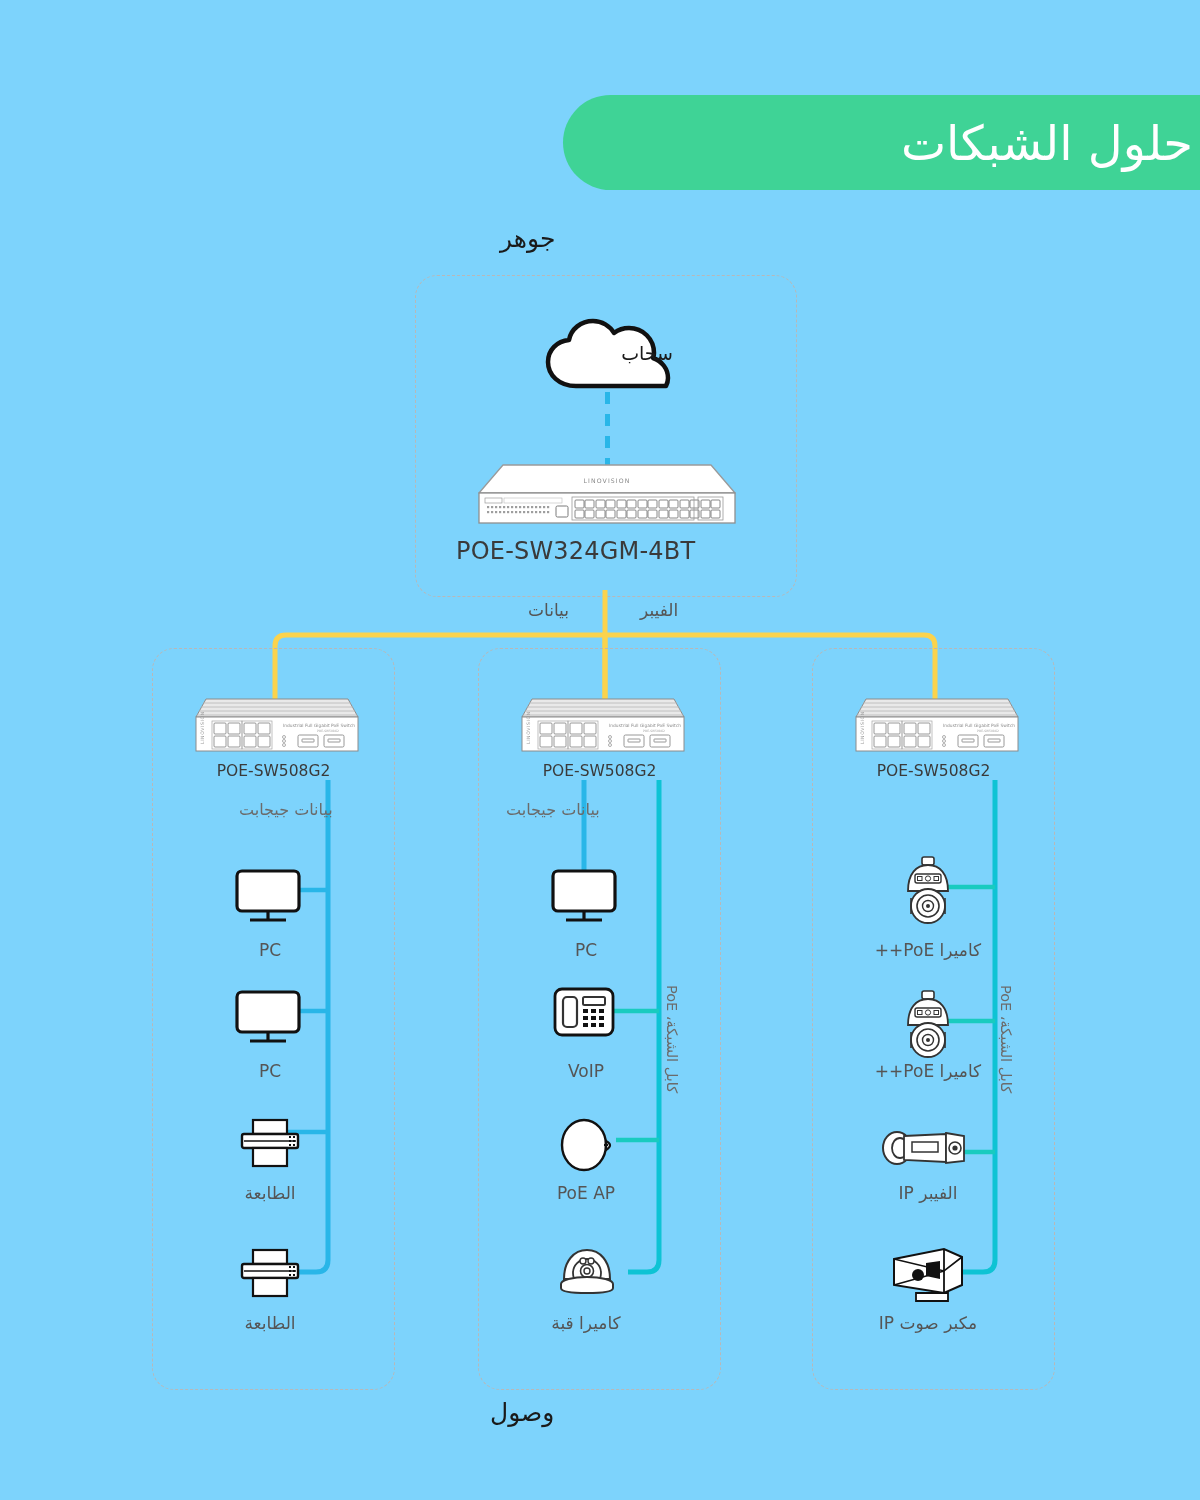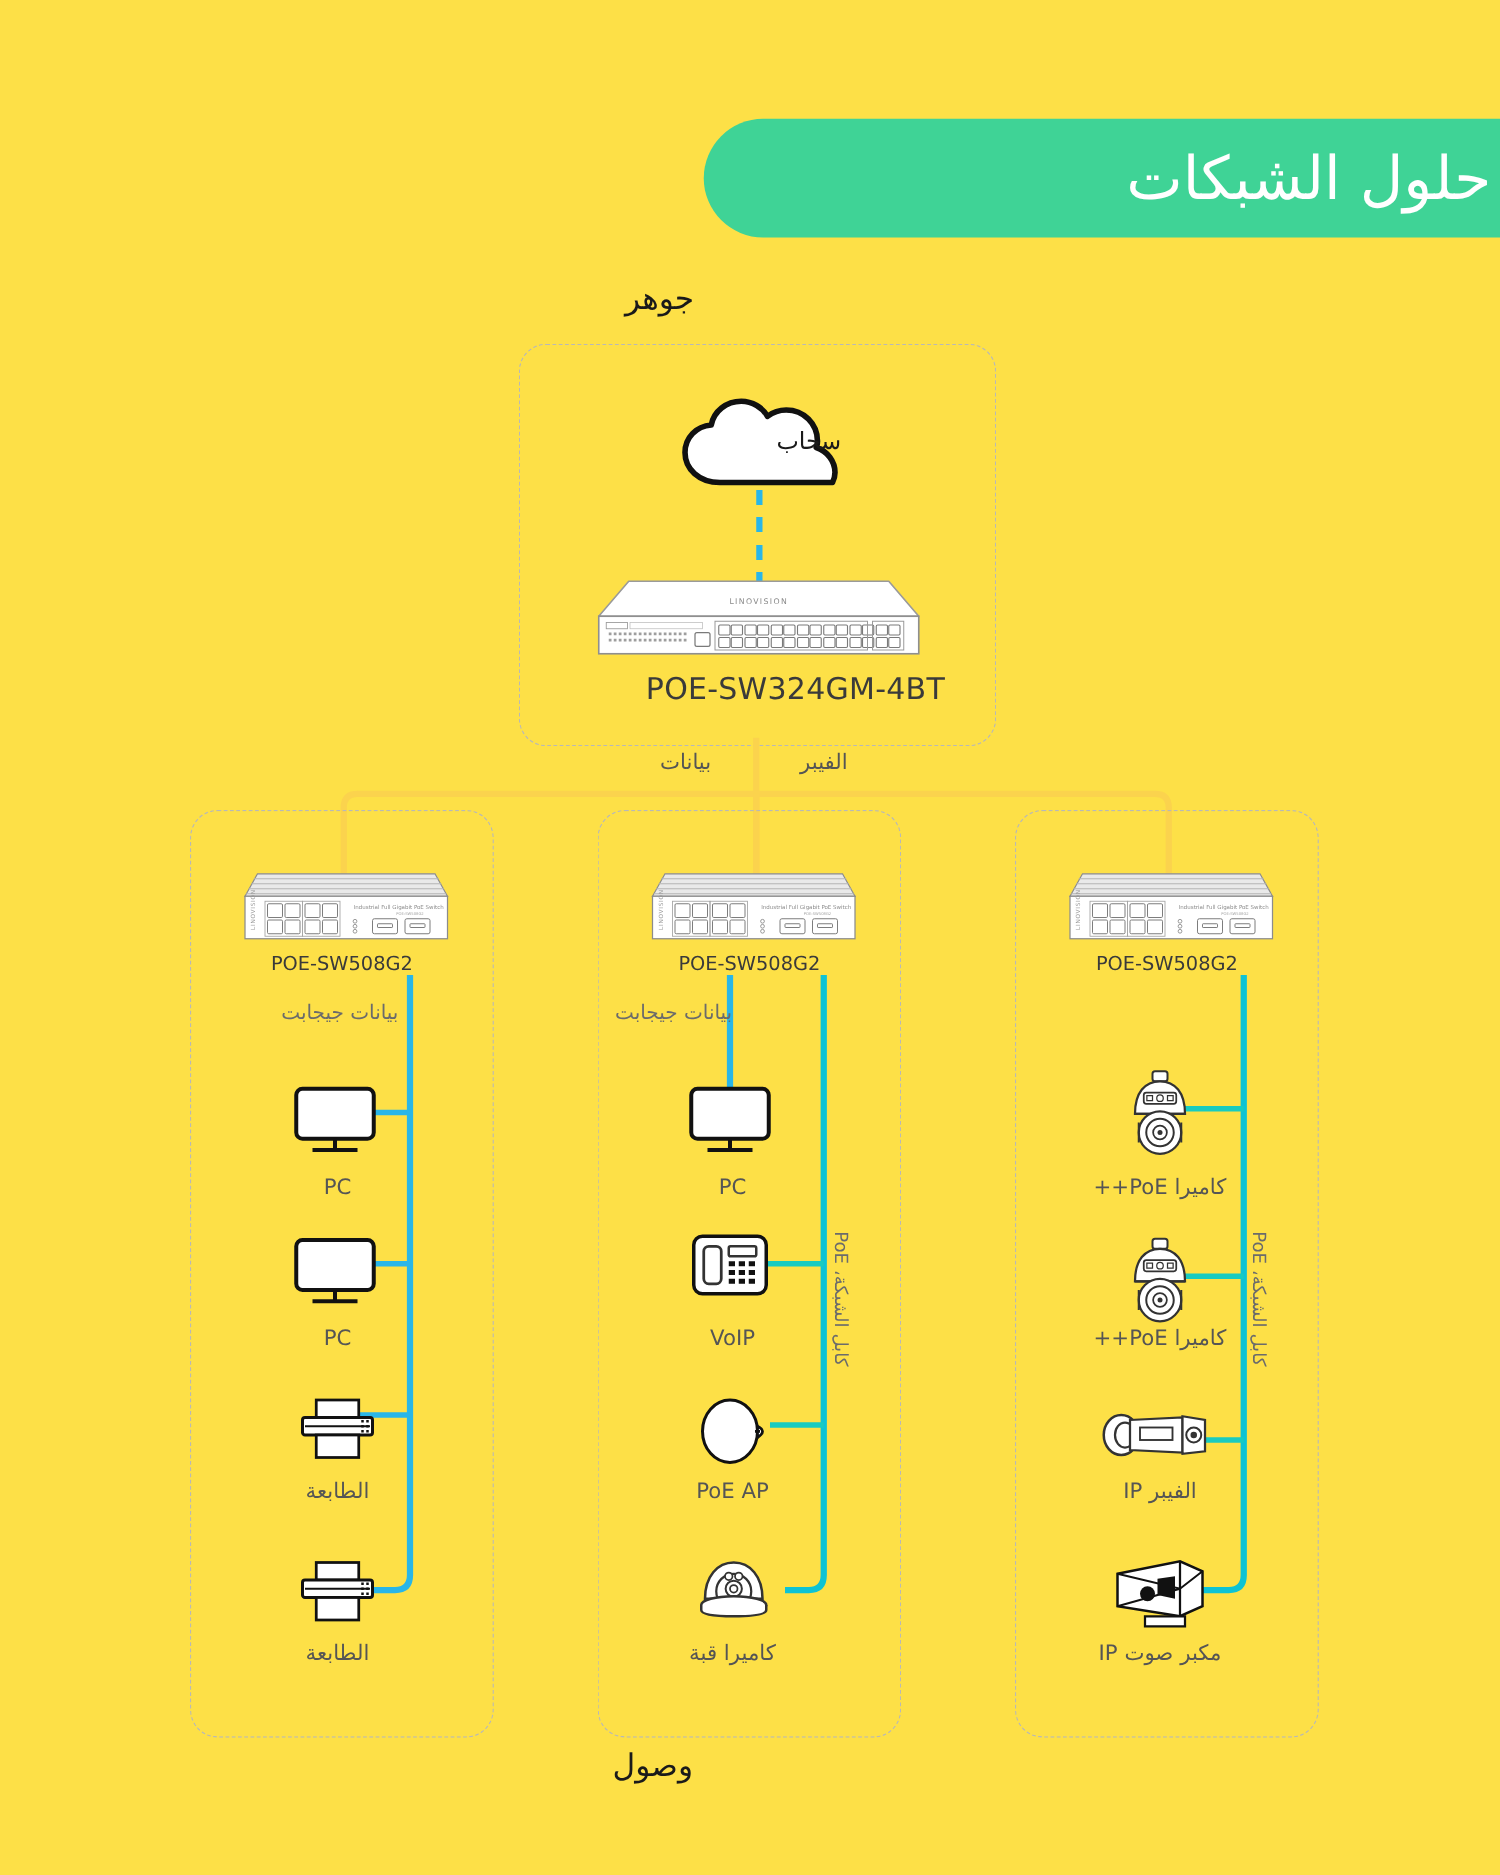--- a/index.html
+++ b/index.html
@@ -5,21 +5,21 @@
   * { box-sizing: border-box; }
   html, body {
     margin: 0; padding: 0;
     background: #ffffff;
     font-family: "DejaVu Sans", "Liberation Sans", sans-serif;
   }
   #page {
     position: relative;
     width: 1200px;
     height: 1500px;
-    background: #fde047;
+    background: #7dd3fc;
     overflow: hidden;
   }
 
   
   #banner {
     position: absolute;
     left: 563px; top: 95px;
     width: 700px; height: 95px;
     background: #3fd396;
     border-radius: 48px 0 0 48px;
@@ -76,21 +76,21 @@
     background: repeating-linear-gradient(
       to bottom,
       #29b6e8 0px, #29b6e8 12px,
       rgba(0,0,0,0) 12px, rgba(0,0,0,0) 22px);
   }
 
   
   #core-switch { position: absolute; left: 477px; top: 463px; width: 260px; height: 68px; }
   #core-switch-label {
     position: absolute; left: 456px; top: 537px; width: 300px;
-    text-align: right; font-size: 24px; color: #3a3a3a; letter-spacing: .2px;
+    text-align: left; font-size: 24px; color: #3a3a3a; letter-spacing: .2px;
   }
 
   
   #trunk { position: absolute; left: 140px; top: 590px; width: 960px; height: 120px; }
   .trunk-label {
     position: absolute; top: 600px;
     font-size: 17px; color: #555; direction: rtl; white-space: nowrap;
   }
   #label-data  { left: 528px; }
   #label-fiber { left: 640px; }
@@ -105,21 +105,21 @@
     position: absolute; width: 243px; text-align: center;
     font-size: 15.5px; color: #3a3a3a;
   }
   #acc-lbl-1 { left: 152px; top: 762px; }
   #acc-lbl-2 { left: 478px; top: 762px; }
   #acc-lbl-3 { left: 812px; top: 762px; }
 
   
   .bus-label {
     position: absolute;
-    font-size: 16px; color: #6b6b6b; direction: rtl; white-space: nowrap;
+    font-size: 16px; color: #6b6b6b; direction: rtl; white-space: nowrap; margin-left: 14px;
   }
   .bus-label-vert {
     position: absolute;
     font-size: 14.5px; color: #6b6b6b; direction: rtl; white-space: nowrap;
     transform-origin: left top;
     transform: rotate(90deg);
   }
 
   
   .device { position: absolute; }

